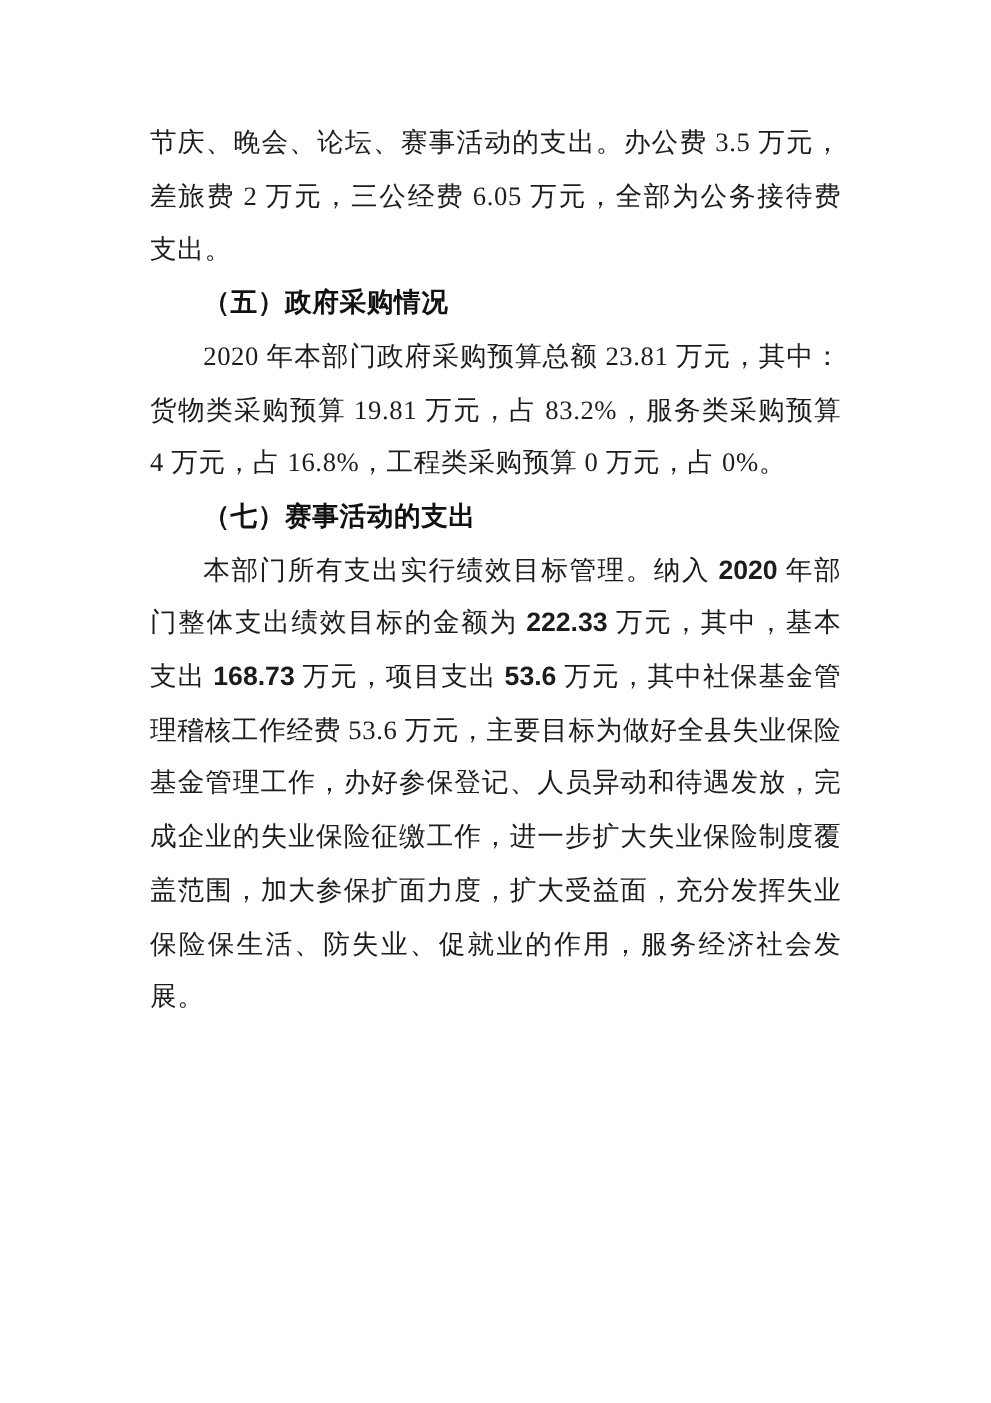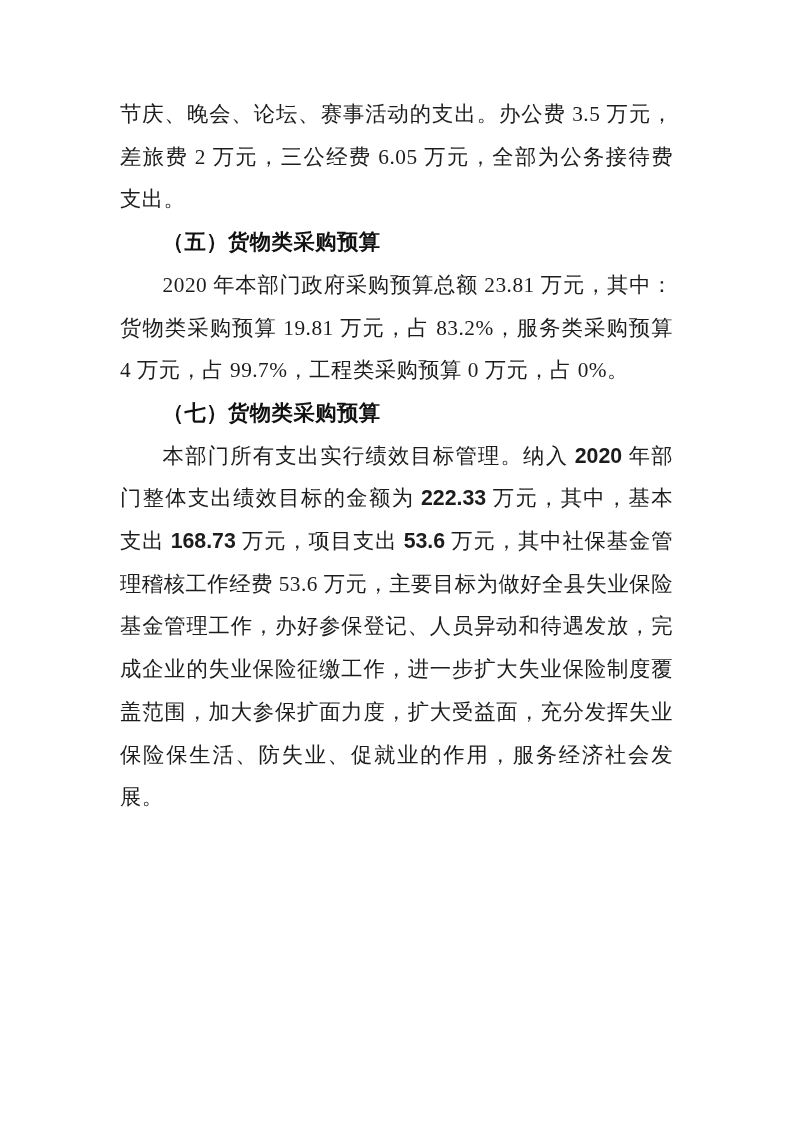--- a/index.html
+++ b/index.html
@@ -45,26 +45,26 @@
   }
 </style>
 </head>
 <body>
 
 <div class="page">
   <div class="content">
 
     <p class="para">节庆、晚会、论坛、赛事活动的支出。办公费 3.5 万元，差旅费 2 万元，三公经费 6.05 万元，全部为公务接待费支出。</p>
 
-    <p class="para heading indent">（五）货物类采购预算</p>
+    <p class="para heading indent">（五）政府采购情况</p>
 
-    <p class="para indent">2020 年本部门政府采购预算总额 23.81 万元，其中：货物类采购预算 19.81 万元，占 83.2%，服务类采购预算 4 万元，占 99.7%，工程类采购预算 0 万元，占 0%。</p>
+    <p class="para indent">2020 年本部门政府采购预算总额 23.81 万元，其中：货物类采购预算 19.81 万元，占 83.2%，服务类采购预算 4 万元，占 16.8%，工程类采购预算 0 万元，占 0%。</p>
 
 
 
-    <p class="para heading indent">（七）货物类采购预算</p>
+    <p class="para heading indent">（七）赛事活动的支出</p>
 
     <p class="para indent">
       <span>本部门所有支出实行绩效目标管理。纳入 </span><span class="num-sans">2020</span><span> 年部门整体支出绩效目标的金额为 </span><span class="num-sans">222.33</span><span> 万元，其中，基本支出 </span><span class="num-sans">168.73</span><span> 万元，项目支出 </span><span class="num-sans">53.6</span><span> 万元，其中社保基金管理稽核工作经费 53.6 万元，主要目标为做好全县失业保险基金管理工作，办好参保登记、人员异动和待遇发放，完成企业的失业保险征缴工作，进一步扩大失业保险制度覆盖范围，加大参保扩面力度，扩大受益面，充分发挥失业保险保生活、防失业、促就业的作用，服务经济社会发展。</span>
     </p>
 
   </div>
 </div>
 
 </body></html>

